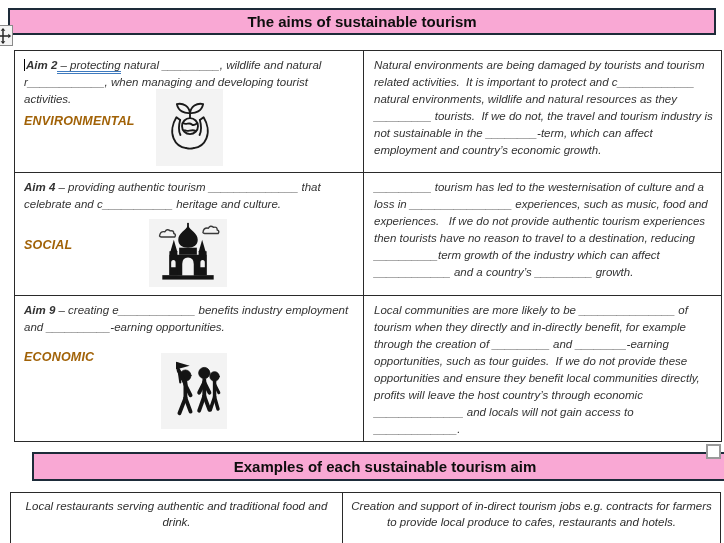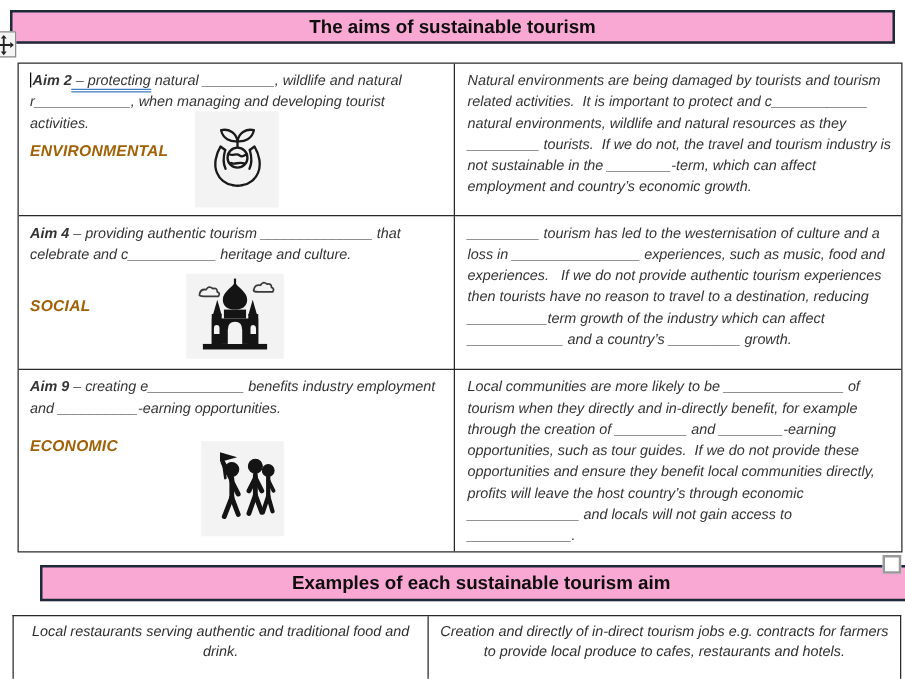--- a/index.html
+++ b/index.html
@@ -196,15 +196,15 @@
 <div class="title-box" id="examples-title">
   <span>Examples of each sustainable tourism aim</span>
 </div>
 <div class="resize-handle"></div>
 
 <div class="ex-table">
   <div class="ex-cell left">
     <span>Local restaurants serving authentic and traditional food and drink.</span>
   </div>
   <div class="ex-cell">
-    <span>Creation and directly of in-direct tourism jobs e.g. contracts for farmers to provide local produce to cafes, restaurants and hotels.</span>
+    <span>Creation and support of in-direct tourism jobs e.g. contracts for farmers to provide local produce to cafes, restaurants and hotels.</span>
   </div>
 </div>
 
 </body></html>

